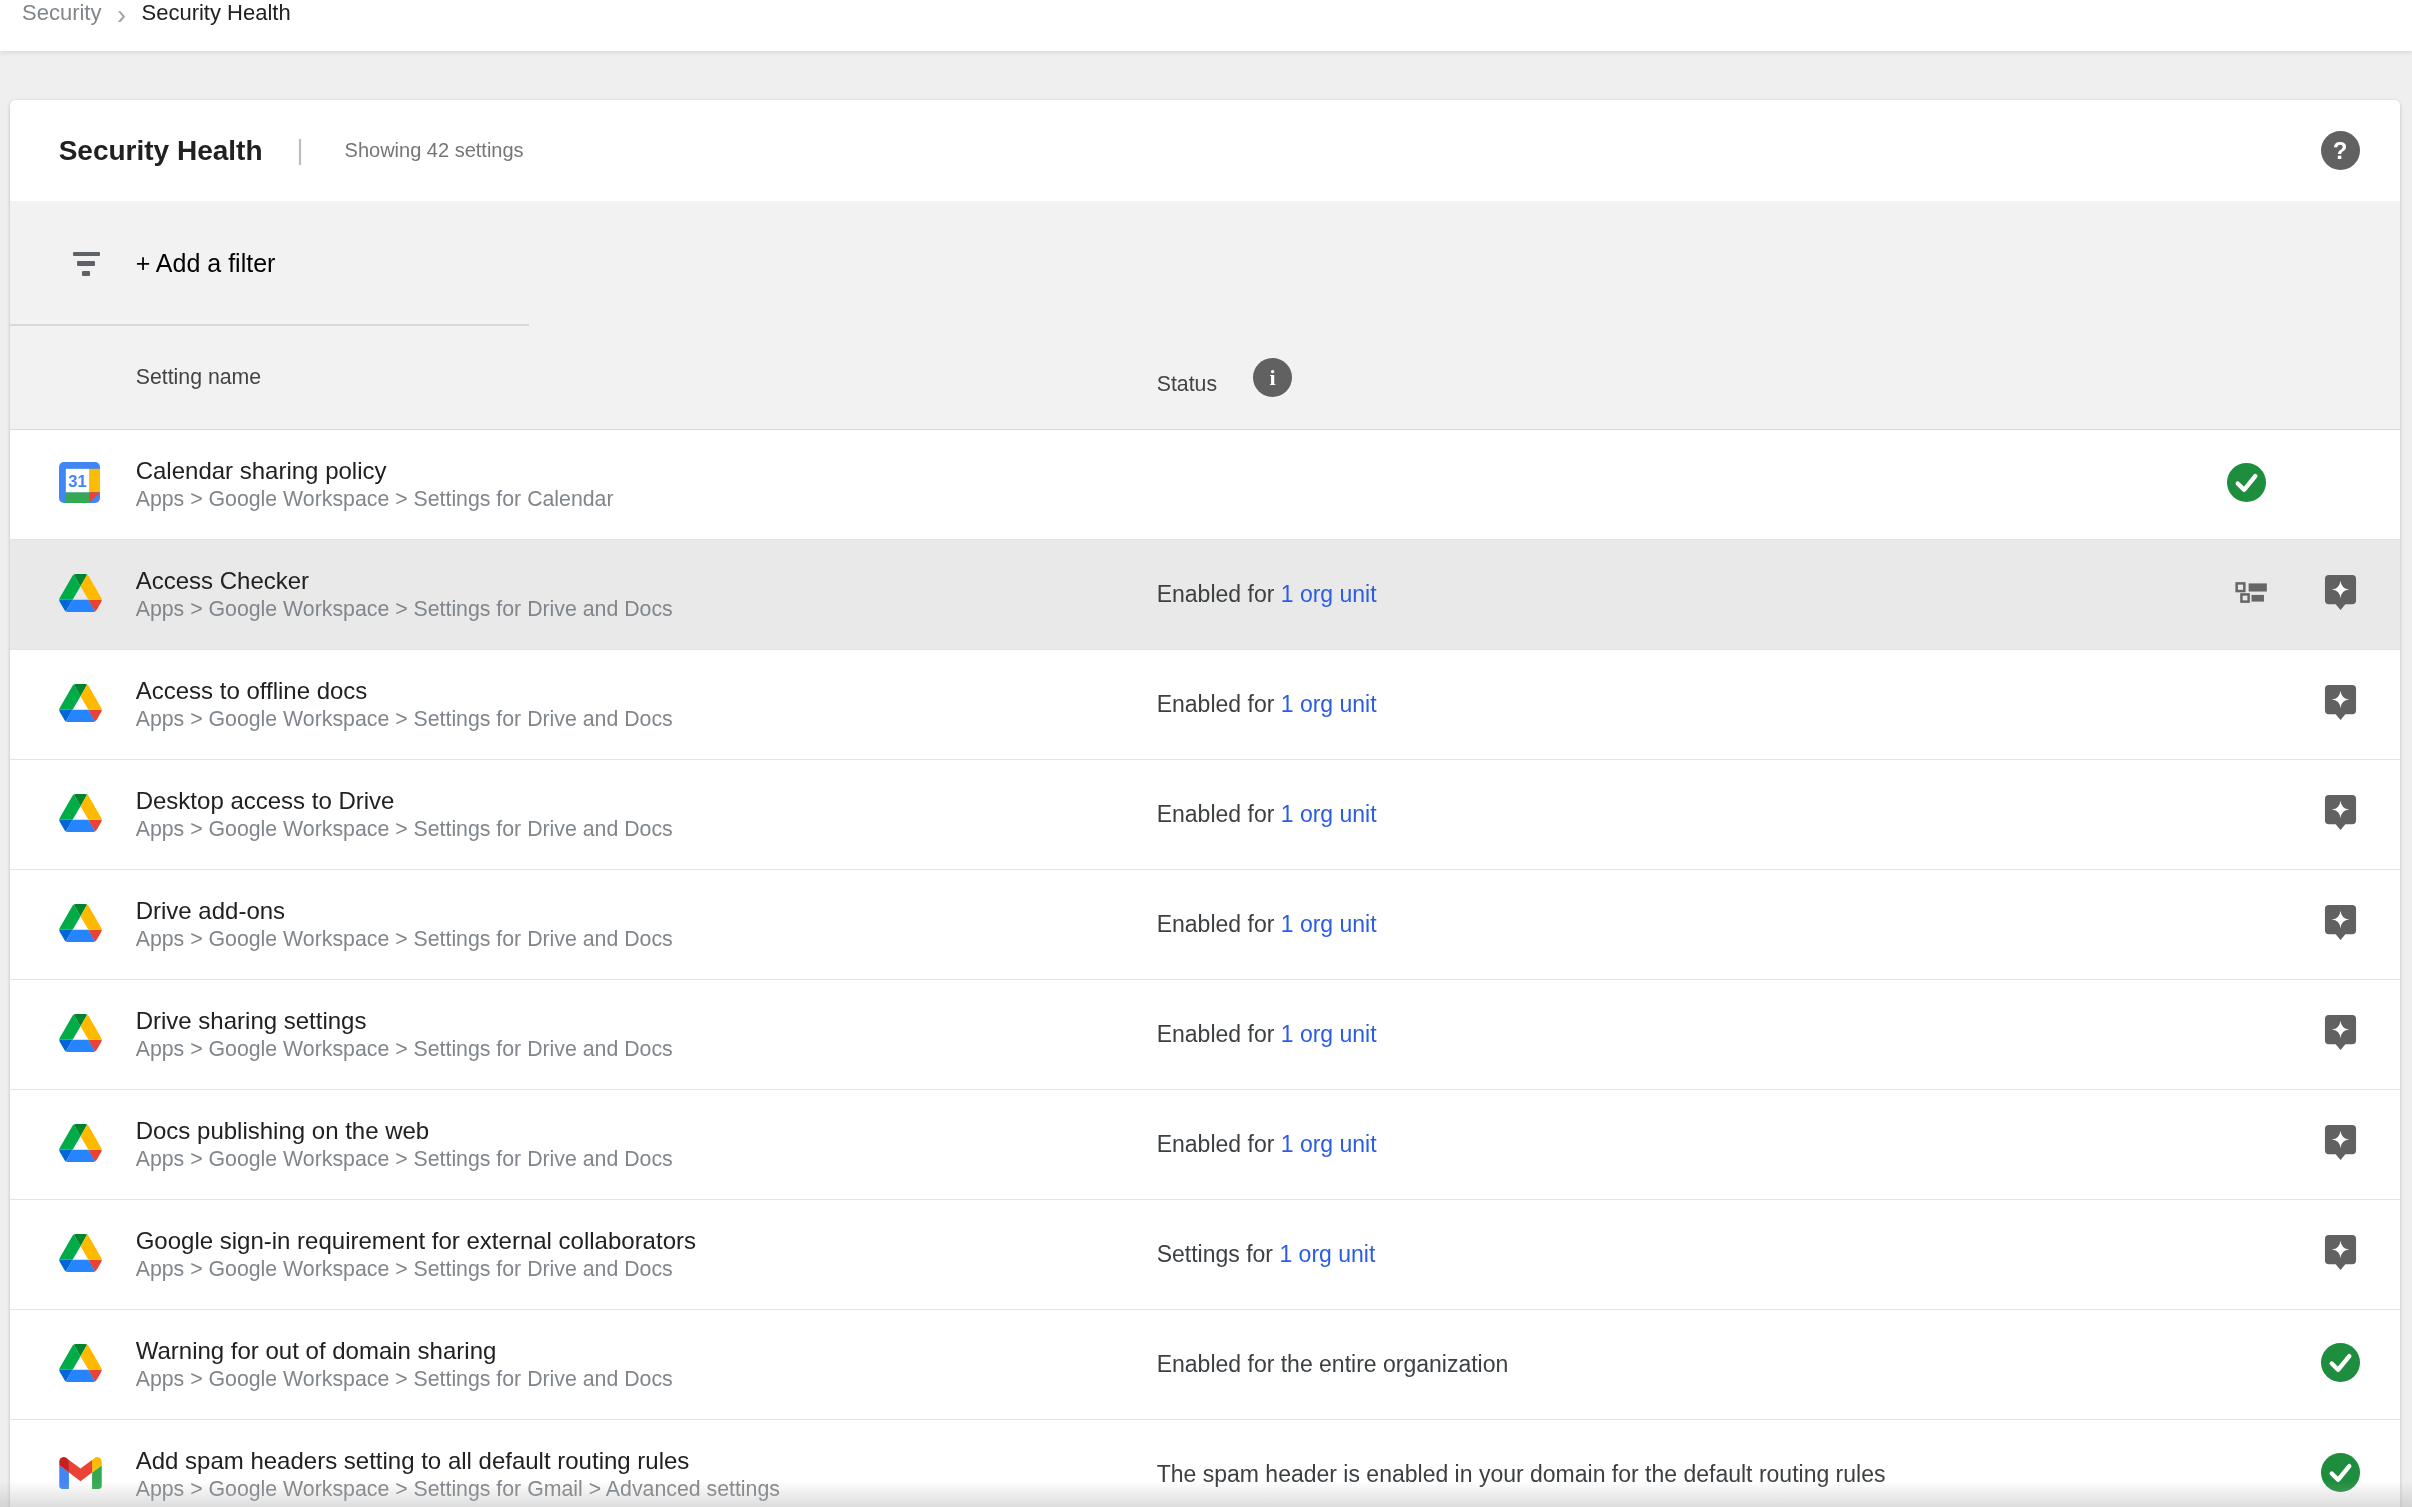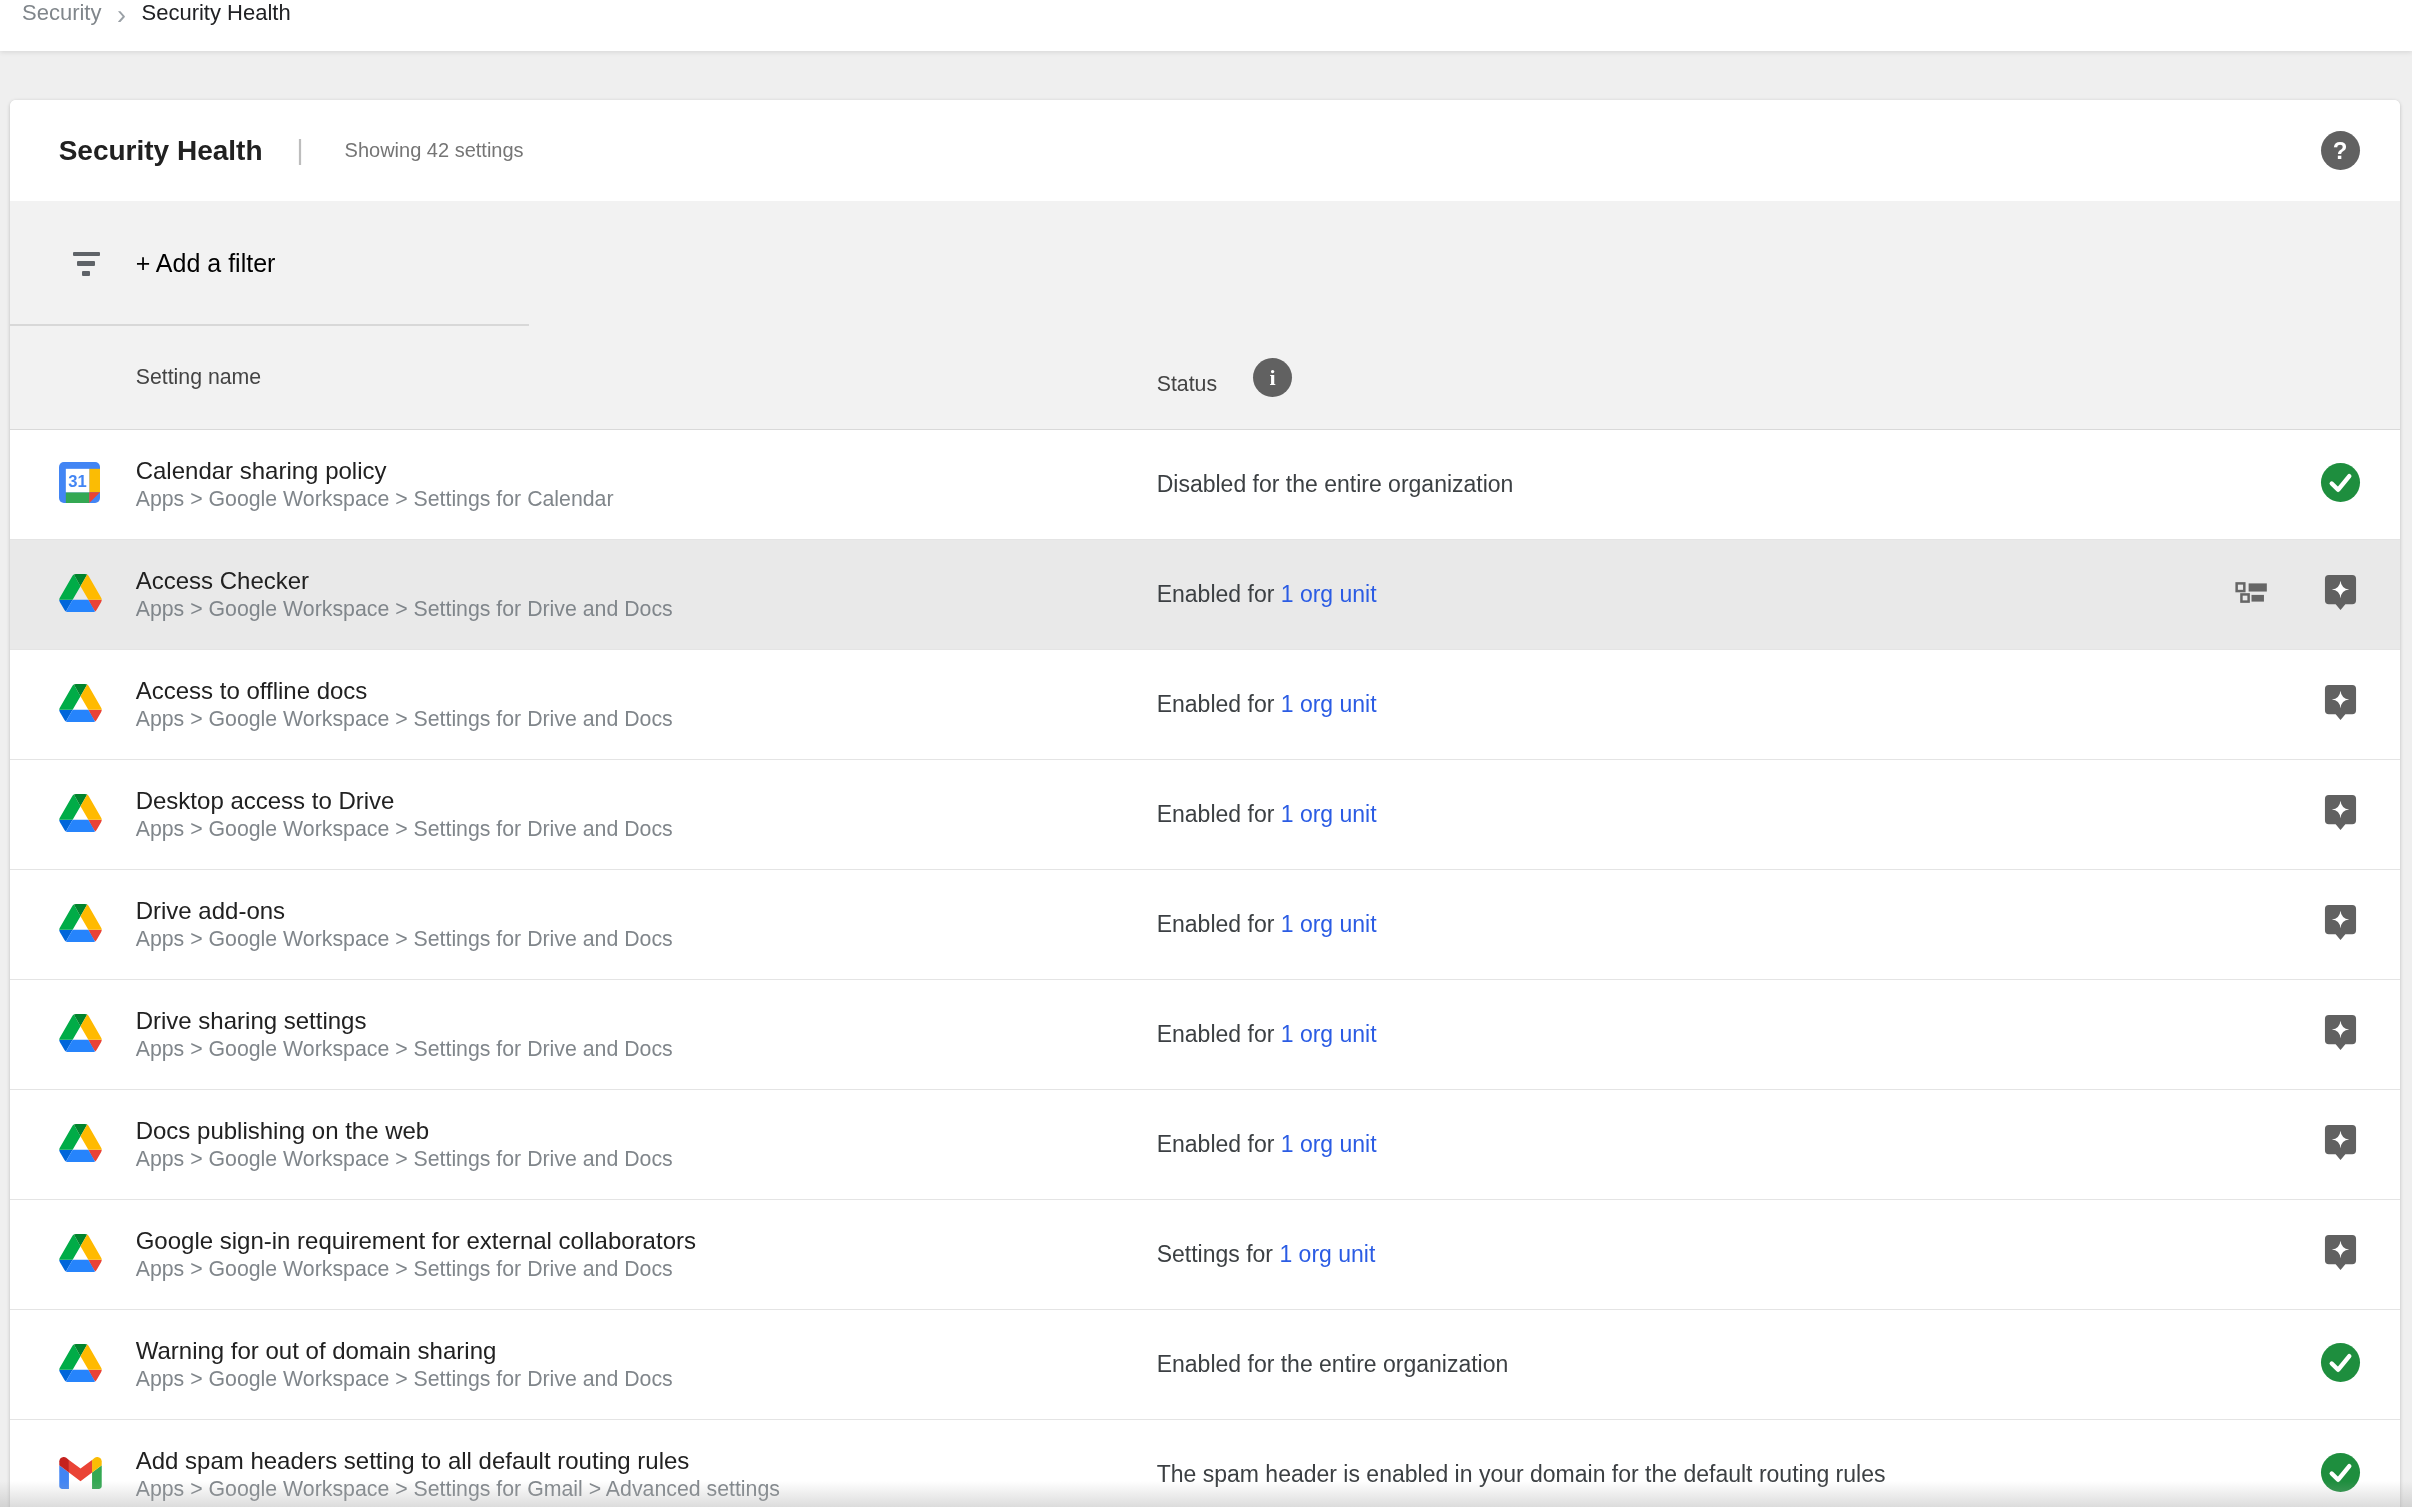--- a/index.html
+++ b/index.html
@@ -120,21 +120,20 @@
      <path d="M42 31 L31 42 H42 Z" fill="#ffffff" opacity="0"></path>
      <rect x="7" y="7" width="24" height="24" fill="#fff"></rect>
      <text x="19" y="26" text-anchor="middle" font-size="17" font-weight="bold" fill="#4285f4" font-family="Liberation Sans,sans-serif">31</text>
    </g>
               </svg></span>
           </div>
           <div class="name-cell">
             <div class="row-title">Calendar sharing policy</div>
             <div class="row-path">Apps &gt; Google Workspace &gt; Settings for Calendar</div>
           </div>
-          <div class="status-cell"><span>Disabled for the entire organization</span></div>
           <div class="rule-cell"></div>
           <div class="ind-cell">
             <span><svg width="41" height="41" viewBox="0 0 42 42">
    <circle cx="21" cy="21" r="20" fill="#1e8e3e"></circle>
    <path d="M12 22 l6.5 6.5 L30 14.5" stroke="#fff" stroke-width="4.5" fill="none" stroke-linecap="round" stroke-linejoin="round"></path>
               </svg></span>
           </div>
         </div>
         <div class="grid row hl">
           <div class="icon-cell">

